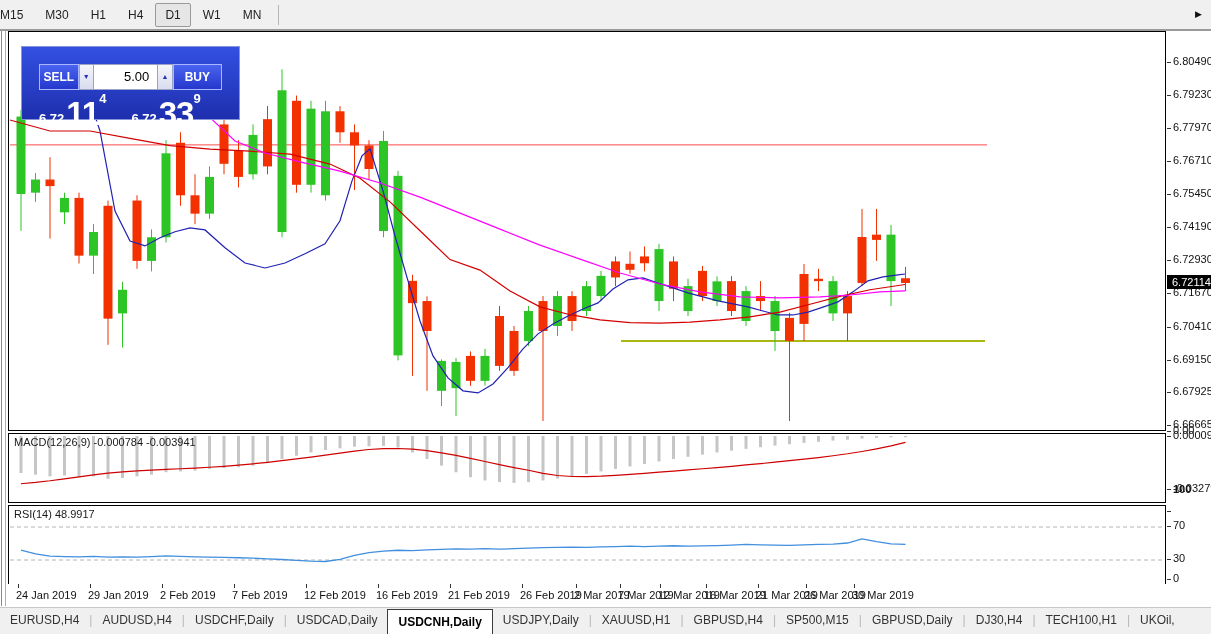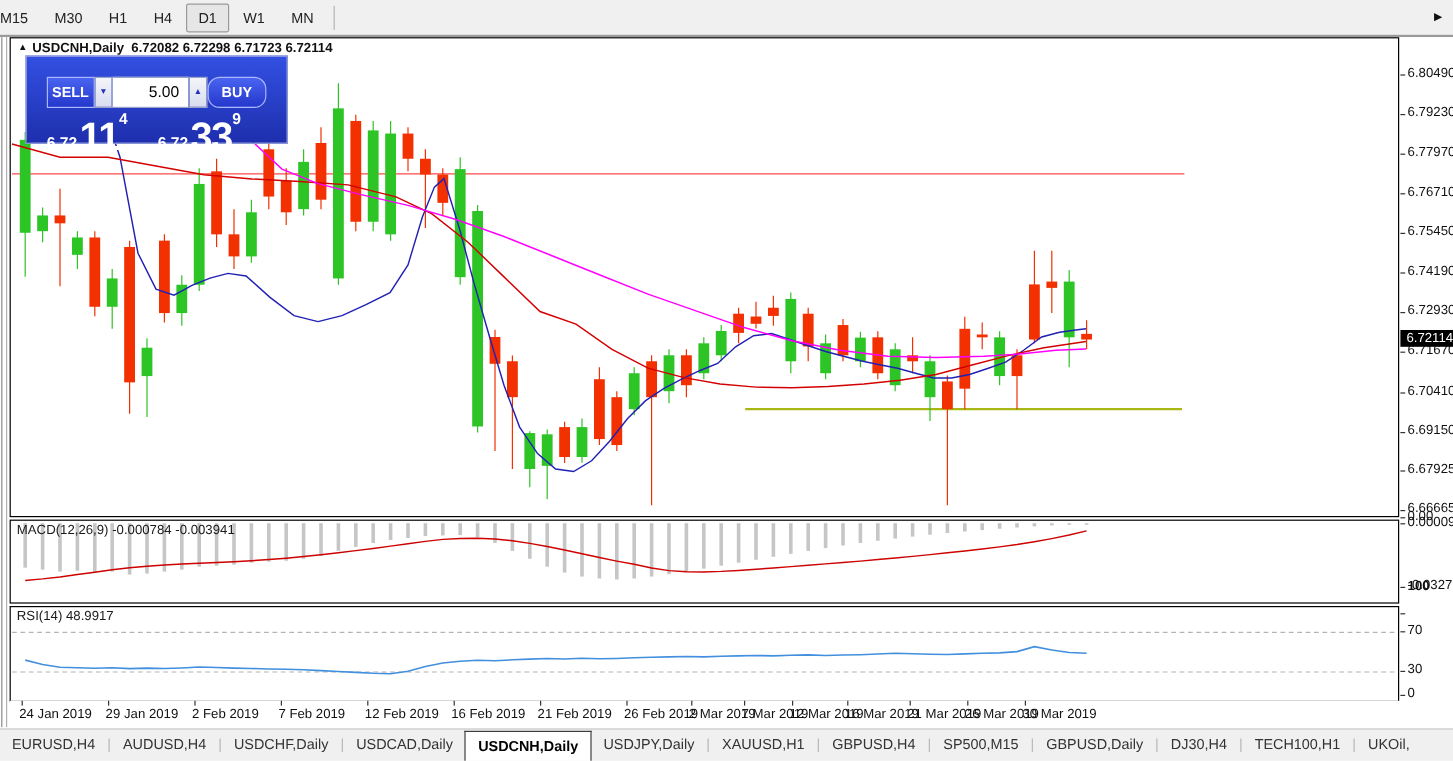--- a/index.html
+++ b/index.html
@@ -42,21 +42,21 @@
   .tab.active{background:#fff;border:1px solid #3c3c3c;border-bottom:none;font-weight:700;color:#000;margin-top:1px;}
   .tab-sep{color:#b8b8b8;padding-top:5px;font-size:12px;}
   .tab-scroll{position:absolute;right:3px;top:8px;font-size:9px;color:#111;background:transparent;border:none;}
   
   .trade-panel{position:absolute;left:12px;top:14px;width:219px;height:74px;
                background:linear-gradient(#3350e2,#1e2fae);border:1px solid #8894d8;box-sizing:border-box;padding:17px;}
   .tp-row1{display:flex;height:26px;}
   .tp-btn{background:linear-gradient(#4a63f0,#2438cc);border:1px solid #aab6ff;color:#fff;
           font-size:12px;font-weight:700;text-align:center;line-height:24px;box-sizing:border-box;}
   .tp-sell{width:44px;}
-  .tp-buy{width:55px;border-radius:10px;}
+  .tp-buy{width:55px;}
   .tp-spin{width:17px;background:linear-gradient(#f4f5fa,#d8dcEE);border:1px solid #9aa2c8;
            color:#2030c0;font-size:7px;text-align:center;line-height:24px;box-sizing:border-box;}
   .tp-vol{width:70px;background:#fff;border:1px solid #9aa2c8;border-left:none;border-right:none;
           font-size:13px;color:#000;text-align:right;padding:0 8px 0 0;line-height:24px;box-sizing:border-box;
           font-family:"Liberation Sans",sans-serif;}
   .tp-gap{flex:1;}
   .tp-row2{display:flex;margin-top:3px;height:37px;}
   .tp-price{color:#fff;display:flex;align-items:flex-end;padding-bottom:1px;}
   .tp-price .sm{font-size:13px;font-weight:700;margin-right:2px;line-height:20px;}
   .tp-price .big{font-size:33px;font-weight:700;line-height:30px;letter-spacing:-1px;}
@@ -210,24 +210,20 @@
         <line x1="867.5" x2="867.5" y1="176.93175853018397" y2="228.90026246719196" stroke="#F23000" stroke-width="1"></line>
         <rect x="863" y="202.65354330708752" width="9" height="5.249343832020429" fill="#F23000"></rect>
         <line x1="882" x2="882" y1="192.942257217848" y2="274.0446194225722" stroke="#2DC426" stroke-width="1"></line>
         <rect x="877.5" y="202.65354330708752" width="9" height="46.45669291338481" fill="#2DC426"></rect>
         <line x1="896.5" x2="896.5" y1="234.93700787401602" y2="259.0839895013123" stroke="#F23000" stroke-width="1"></line>
         <rect x="892" y="246.2230971128605" width="9" height="4.724409448819557" fill="#F23000"></rect>
         <polyline points="76,54.09711286089218 91,98.979002624672 106,179.03149606299215 121,208.95275590551202 136,213.939632545932 151,205.80314960629977 166,199.76640419947572 181,195.8293963254598 196,197.929133858268 216,215.77690288713976 236,231.0000000000001 256,235.9868766404201 276,231.0000000000001 296,221.8136482939638 316,211.83989501312385 331,188.74278215223165 343,148.84776902887182 353,123.91338582677191 361,116.82677165354376 374,158.82152230971178 386,203.96587926509204 399,248.84776902887188 411,289.0052493438322 424,323.913385826772 439,345.96062992126014 454,358.8215223097119 469,360.9212598425201 484,351.9973753280842 499,335.72440944881976 514,316.8267716535439 529,301.86614173228395 544,291.892388451444 559,284.0183727034122 574,276.931758530184 589,270.89501312335994 604,256.9842519685041 619,247.7979002624678 634,245.96062992126008 649,250.94750656168006 664,255.93438320210004 679,260.92125984252004 694,264.8582677165359 709,268.7952755905518 724,271.944881889764 739,274.8320209973759 754,279.03149606299223 769,282.9685039370081 784,282.9685039370081 799,280.0813648293963 814,275.0944881889763 829,269.84514435695587 844,259.87139107611597 859,248.84776902887188 874,244.91076115485598 889,242.81102362204783 896,242.02362204724417" fill="none" stroke="#2121b4" stroke-width="1.2"></polyline>
         <polyline points="1,87.95538057742796 41,98.979002624672 81,98.979002624672 121,106.3280839895006 161,113.6771653543315 201,117.08923884514421 241,119.18897637795237 281,122.07611548556419 321,132.04986876640413 351,146.22309711286044 381,169.8451443569558 411,198.71653543307164 441,227.5879265091851 471,238.08661417322827 501,259.0839895013123 531,274.8320209973759 561,282.7060367454077 591,287.95538057742806 621,290.5800524934371 651,291.10498687664034 681,290.05511811023626 711,287.95538057742806 741,284.80577427821584 771,280.0813648293963 801,272.2073490813645 831,264.3333333333327 861,257.77165354330776 896,252.522309711285" fill="none" stroke="#d40000" stroke-width="1.2"></polyline>
         <polyline points="196,80.86876640419982 226,108.95275590551196 256,121.0262467191601 291,129.95013123359598 331,139.1364829396323 371,150.94750656167997 411,165.12073490813628 451,181.13123359580032 491,197.14173228346434 531,213.15223097112838 571,227.06299212598424 611,240.9737532808401 651,251.99737532808413 691,259.87139107611597 731,264.8582677165359 771,265.90813648294 811,264.8582677165359 841,263.0209973753282 871,259.87139107611597 896,258.82152230971184" fill="none" stroke="#ff00ff" stroke-width="1.2"></polyline>
       </svg>
-    <div class="chart-title">
-      <span class="tri">▲</span><span>USDCNH,Daily</span>&nbsp;
-      <span>6.72082</span>&nbsp;<span>6.72298</span>&nbsp;<span>6.71723</span>&nbsp;<span>6.72114</span>
-    </div>
 
     <div class="trade-panel">
       <div class="tp-row1">
         <div class="tp-btn tp-sell">SELL</div>
         <div class="tp-gap"></div>
         <div class="tp-spin"><span>▼</span></div>
         <div class="tp-vol">5.00</div>
         <div class="tp-spin"><span>▲</span></div>
         <div class="tp-gap"></div>
         <div class="tp-btn tp-buy">BUY</div>

